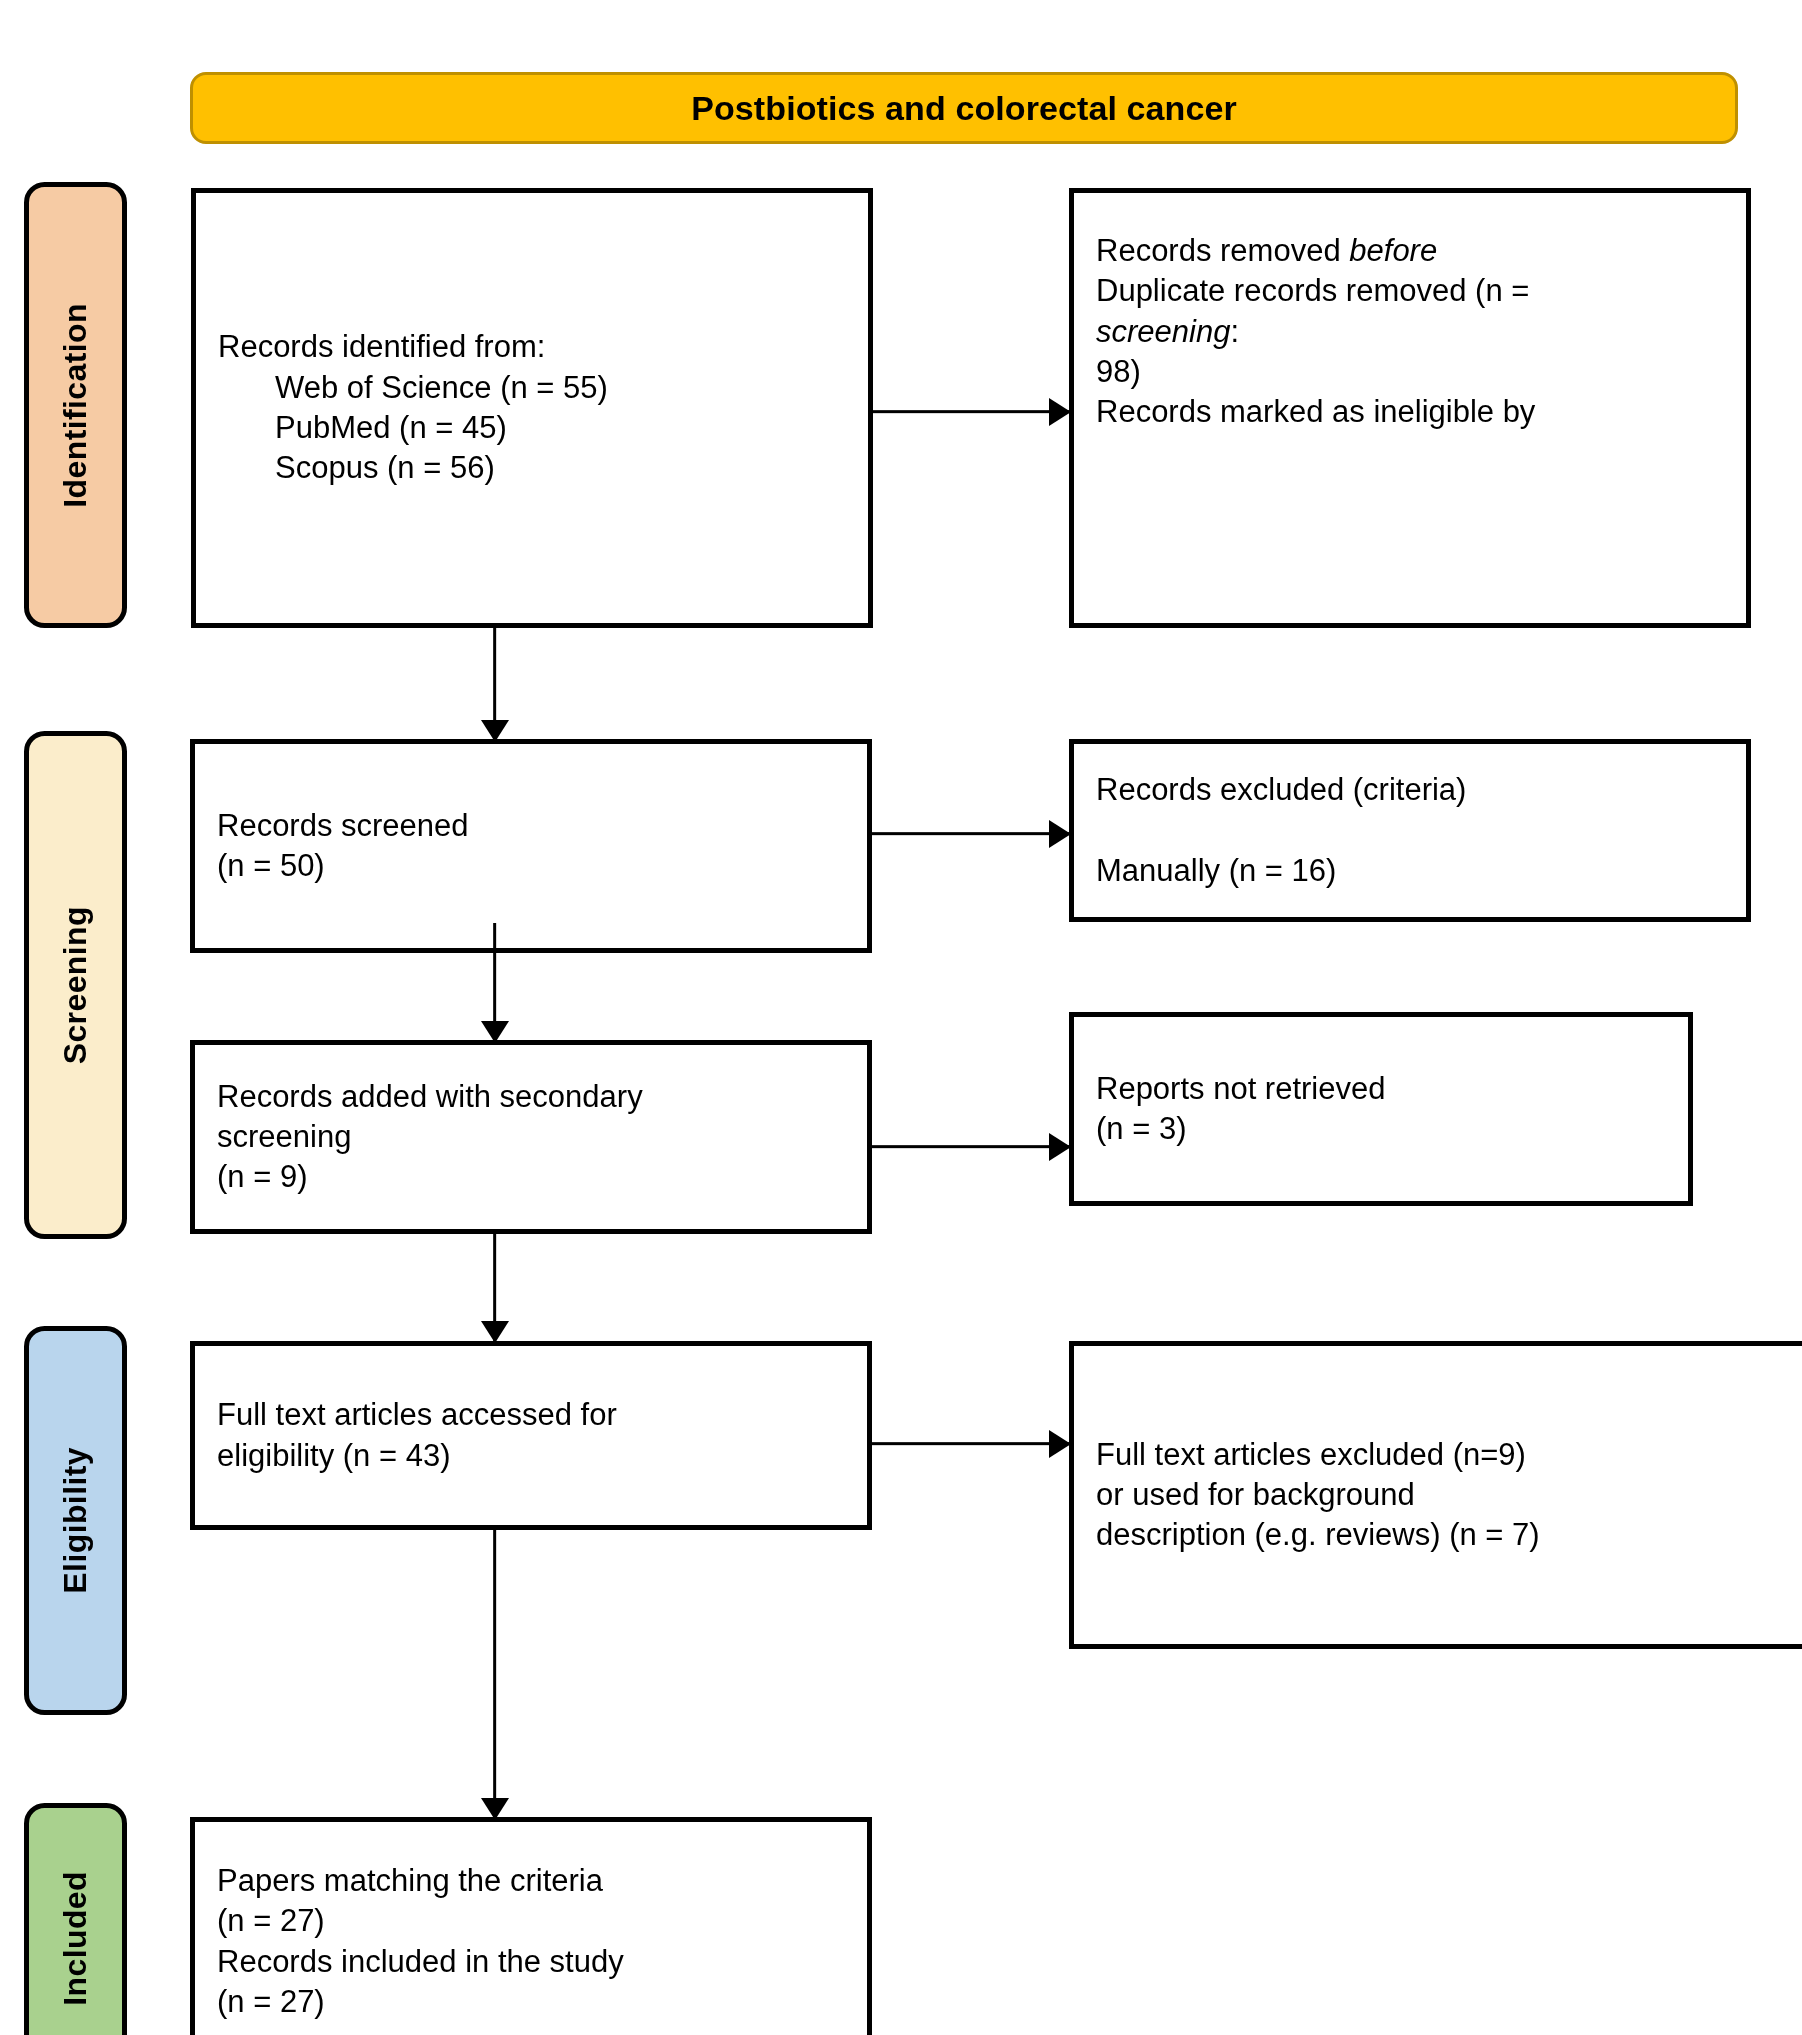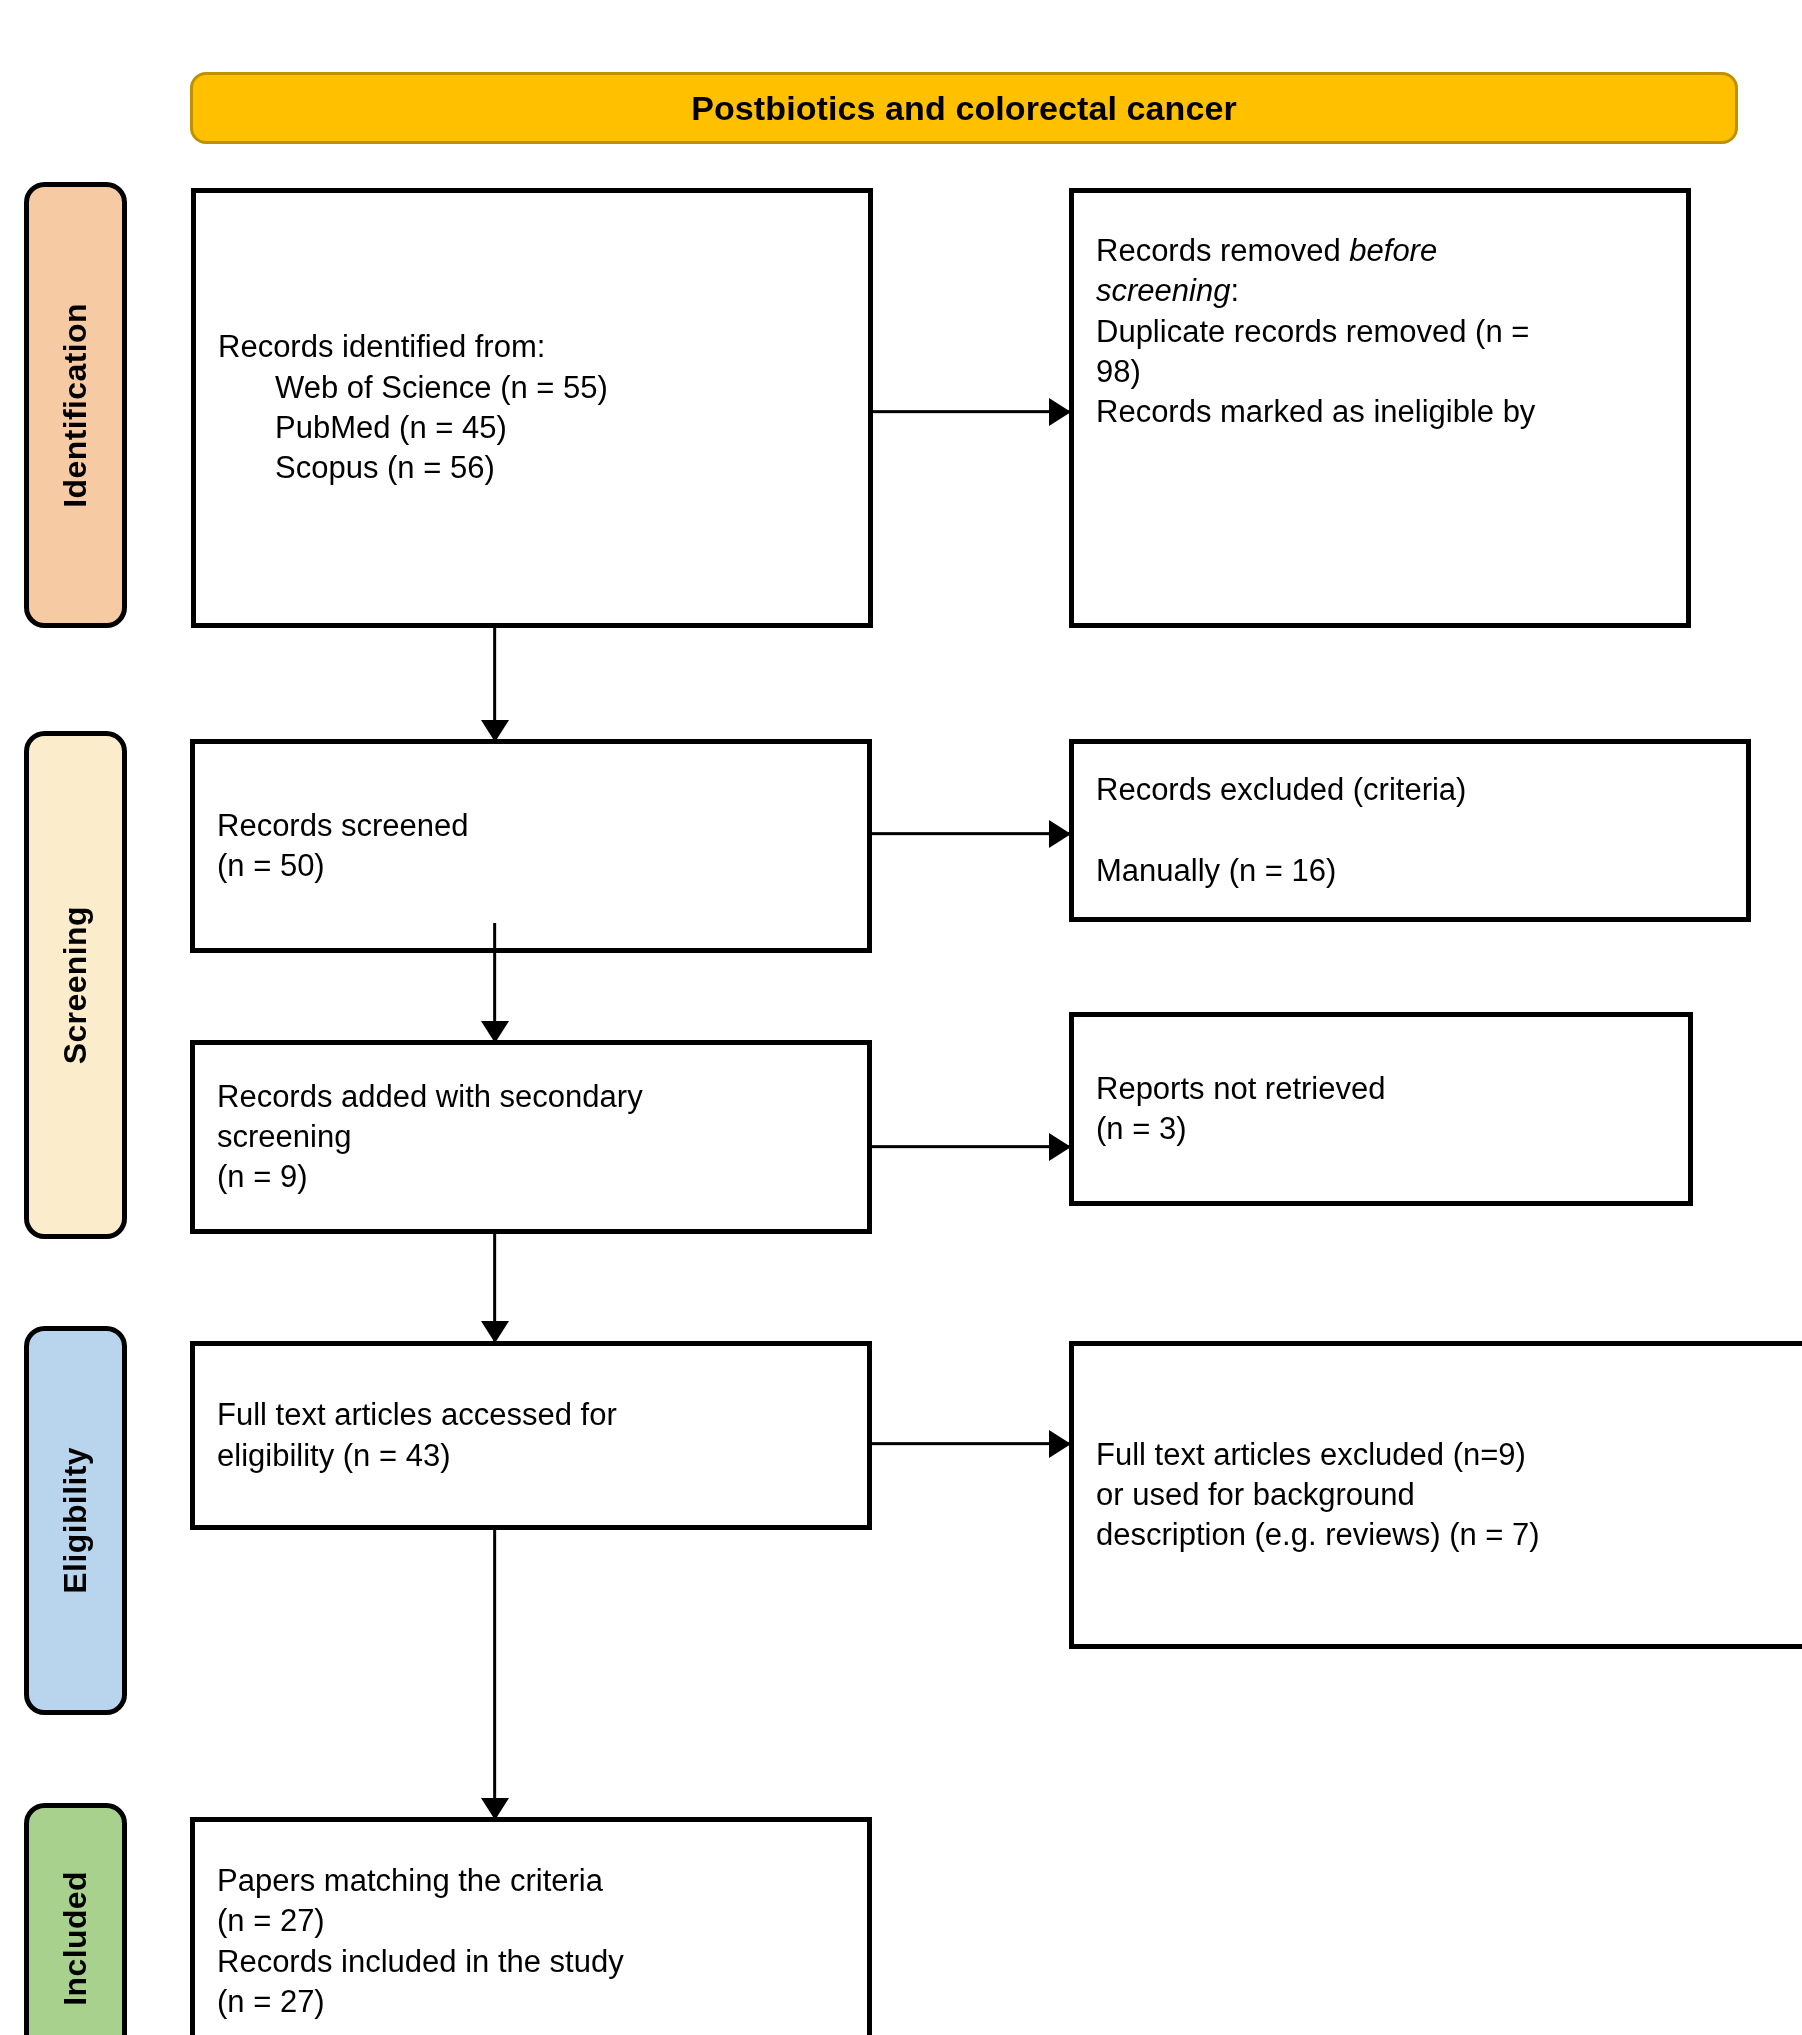--- a/index.html
+++ b/index.html
@@ -98,21 +98,21 @@
   .fbox .line .ital { font-style: italic; }
 
   
   #box-identified   { left: 191px; top: 144px;  width: 682px; height: 440px; }
   #box-screened     { left: 190px; top: 695px;  width: 682px; height: 214px; }
   #box-secondary    { left: 190px; top: 996px; width: 682px; height: 194px; }
   #box-fulltext     { left: 190px; top: 1297px; width: 682px; height: 189px; }
   #box-included     { left: 190px; top: 1773px; width: 682px; height: 249px; }
 
   
-  #box-removed      { left: 1069px; top: 144px;  width: 622px; height: 440px; }
+  #box-removed      { left: 1069px; top: 144px;  width: 682px; height: 440px; }
   #box-excluded     { left: 1069px; top: 695px;  width: 682px; height: 183px; gap: 40px; }
   #box-notretrieved { left: 1069px; top: 968px; width: 624px; height: 194px; }
   #box-ftexcluded   { left: 1069px; top: 1297px; width: 758px; height: 308px; }
 
   
   #box-removed  { justify-content: flex-start; padding-top: 38px; }
   #box-ftexcluded { justify-content: center; }
 
   
   .arrow-h, .arrow-v { position: absolute; }
@@ -177,22 +177,22 @@
 
   <div class="fbox" id="box-identified">
     <div class="line">Records identified from:</div>
     <div class="line indent">Web of Science (n = 55)</div>
     <div class="line indent">PubMed (n = 45)</div>
     <div class="line indent">Scopus (n = 56)</div>
   </div>
 
   <div class="fbox" id="box-removed">
     <div class="line"><span>Records removed </span><span class="ital">before</span></div>
+    <div class="line">Duplicate records removed (n =</div>
     <div class="line"><span class="ital">screening</span><span>:</span></div>
-    <div class="line">Duplicate records removed (n =</div>
     <div class="line">98)</div>
     <div class="line">Records marked as ineligible by</div>
   </div>
 
   <div class="fbox" id="box-screened">
     <div class="line">Records screened</div>
     <div class="line">(n = 50)</div>
   </div>
 
   <div class="fbox" id="box-excluded">

